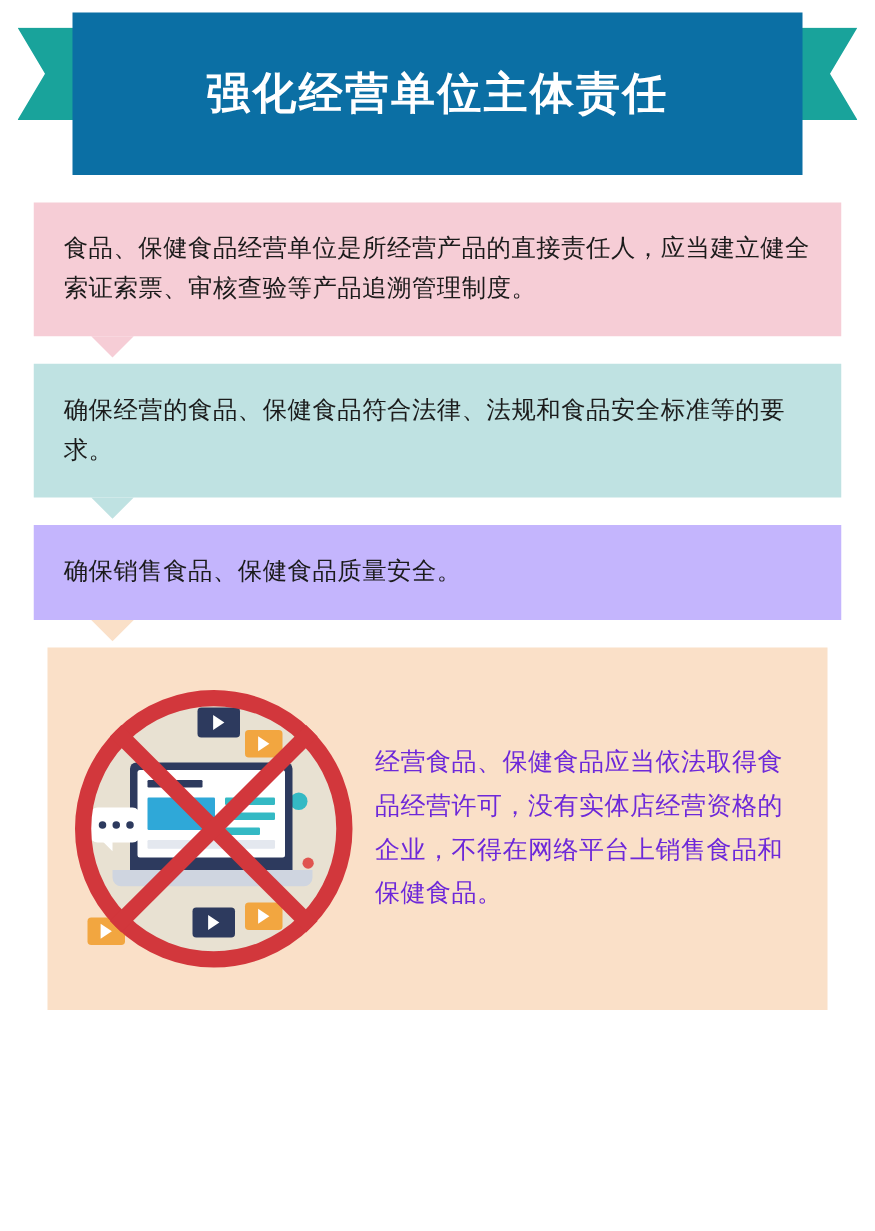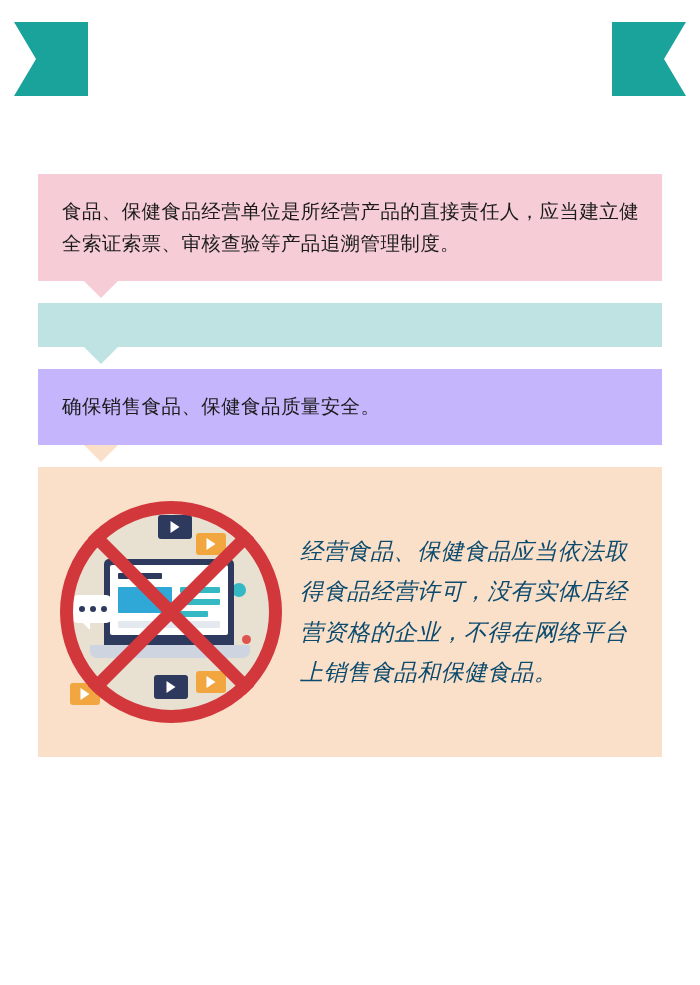--- a/index.html
+++ b/index.html
@@ -57,22 +57,22 @@
     font-size: 35px;
     font-weight: bold;
     letter-spacing: 2px;
     text-align: center;
     line-height: 1.2;
   }
 
   
   .blocks {
     position: relative;
-    margin-top: 24px;
-    padding: 0 38px;
+    margin-top: 12px;
+    padding: 0 27px;
   }
   .block {
     position: relative;
     box-sizing: border-box;
     padding: 22px 22px 22px 24px;
     margin-bottom: 22px;
   }
   .block p {
     margin: 0;
     font-size: 19.5px;
@@ -112,25 +112,24 @@
     height: 250px;
     margin-left: 8px;
     flex: 0 0 250px;
   }
   .bottom-text {
     flex: 1;
     padding: 0 18px 0 4px;
   }
   .bottom-text p {
     margin: 0;
-    font-size: 23px;
+    font-size: 20px;
     line-height: 1.75;
-    color: #0c4a6e;
+    color: #6d28d9;
     letter-spacing: 0.4px;
-    font-style: italic;
   }
 
   
   .ill-bg {
     position: absolute;
     left: 16px; top: 16px;
     width: 218px; height: 218px;
     background: #e8e1d2;
     border-radius: 50%;
   }
@@ -247,30 +246,34 @@
   .ban-slash.s2 { transform: translate(-50%, -50%) rotate(-45deg); }
 </style>
 </head>
 <body>
 
 <div class="poster">
 
   <div class="banner">
     <div class="ribbon-left"></div>
     <div class="ribbon-right"></div>
+    <div class="banner-box">
+      <div class="banner-title">强化经营单位主体责任</div>
+    </div>
   </div>
 
   <div class="blocks">
 
     <div class="block b1">
       <p>食品、保健食品经营单位是所经营产品的直接责任人，应当建立健全索证索票、审核查验等产品追溯管理制度。</p>
       <span class="tail"></span>
     </div>
 
     <div class="block b2">
+      <p>确保经营的食品、保健食品符合法律、法规和食品安全标准等的要求。</p>
       <span class="tail"></span>
     </div>
 
     <div class="block b3">
       <p>确保销售食品、保健食品质量安全。</p>
       <span class="tail"></span>
     </div>
 
 
   </div>

